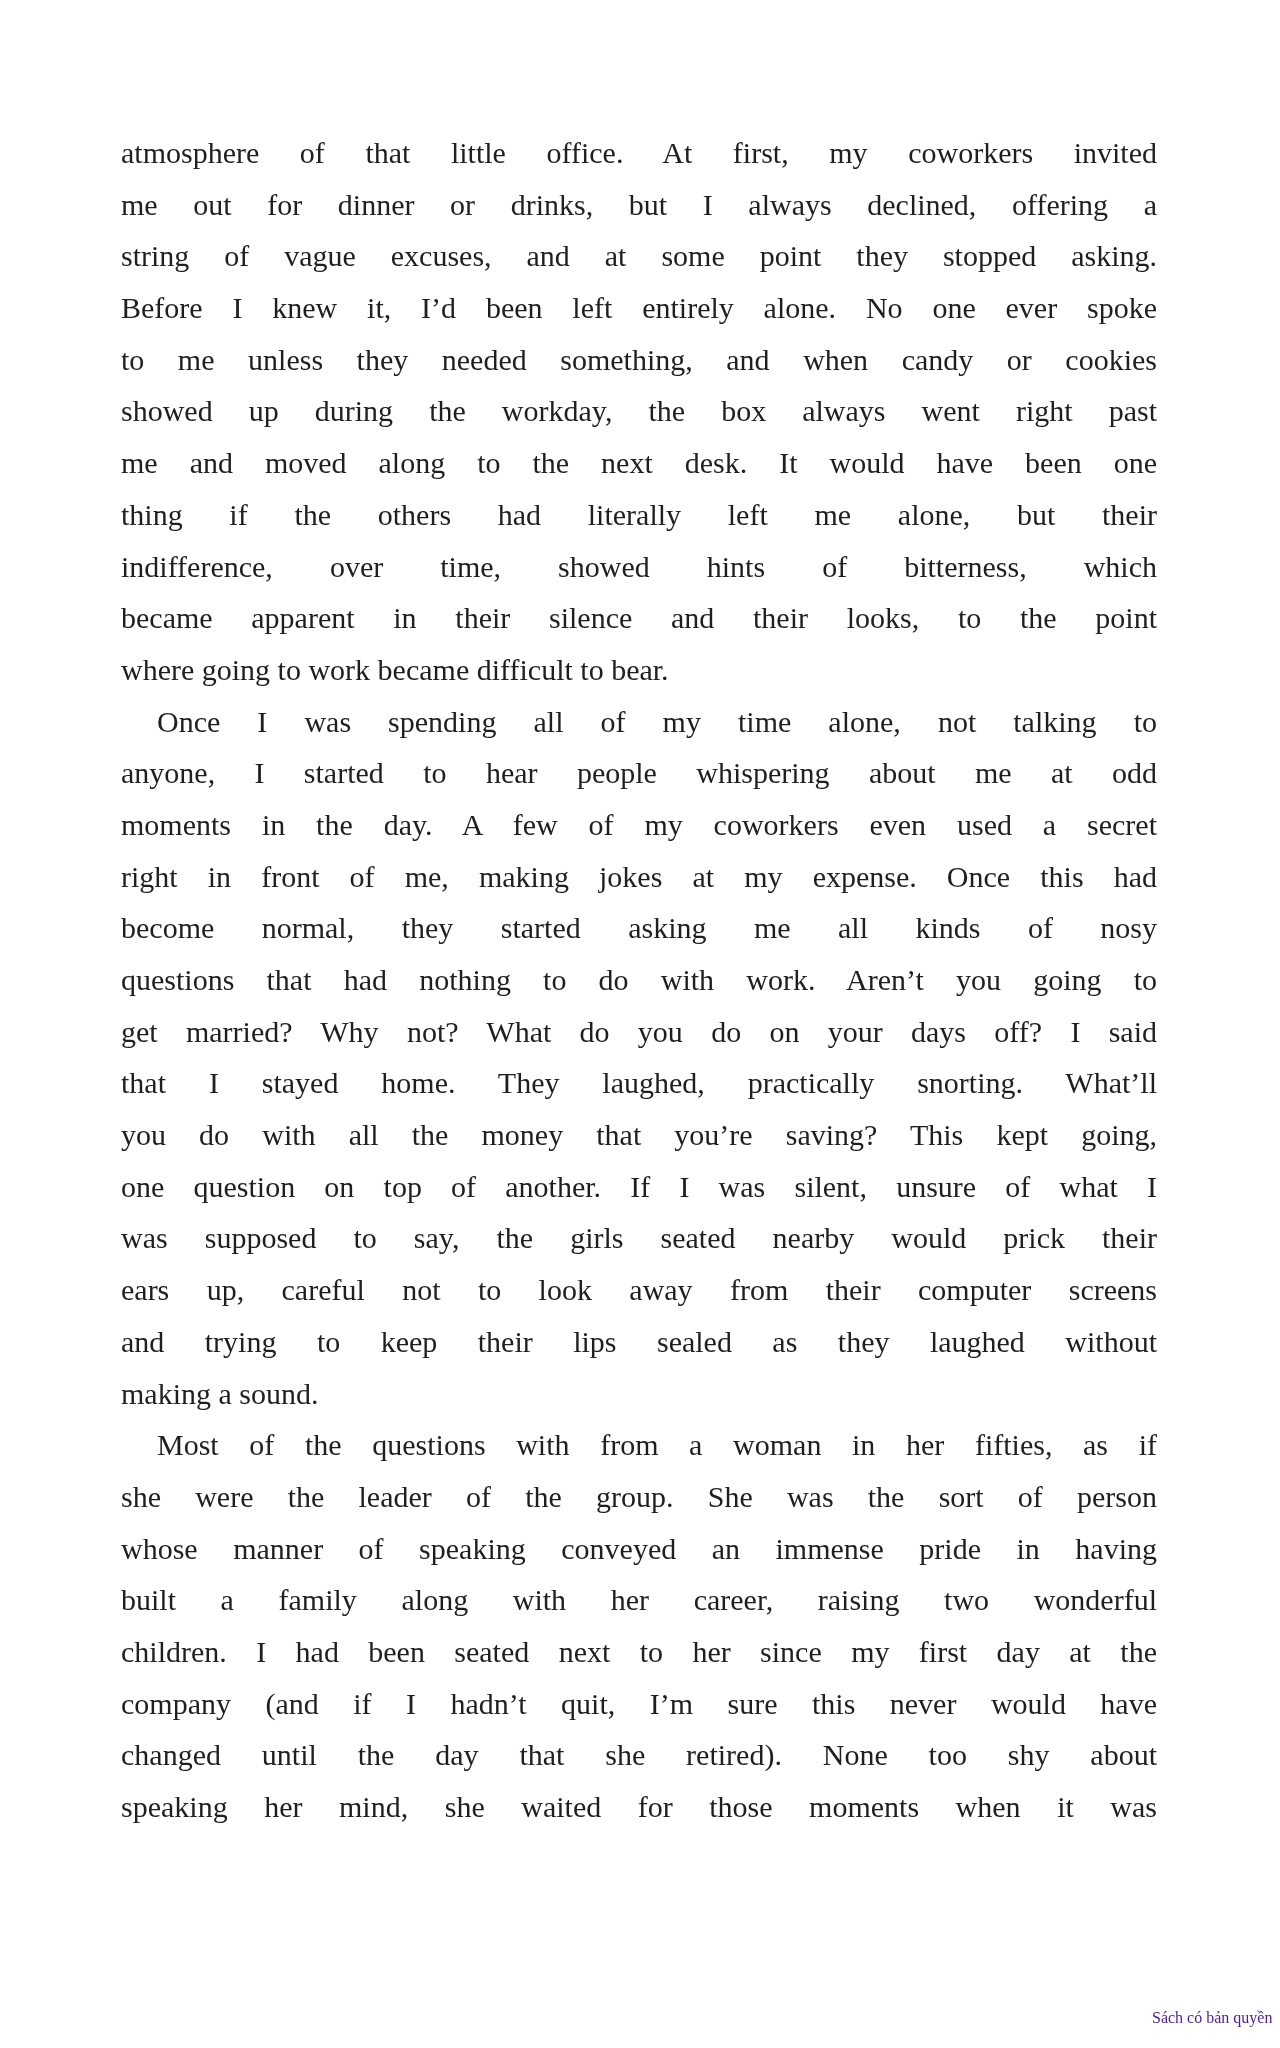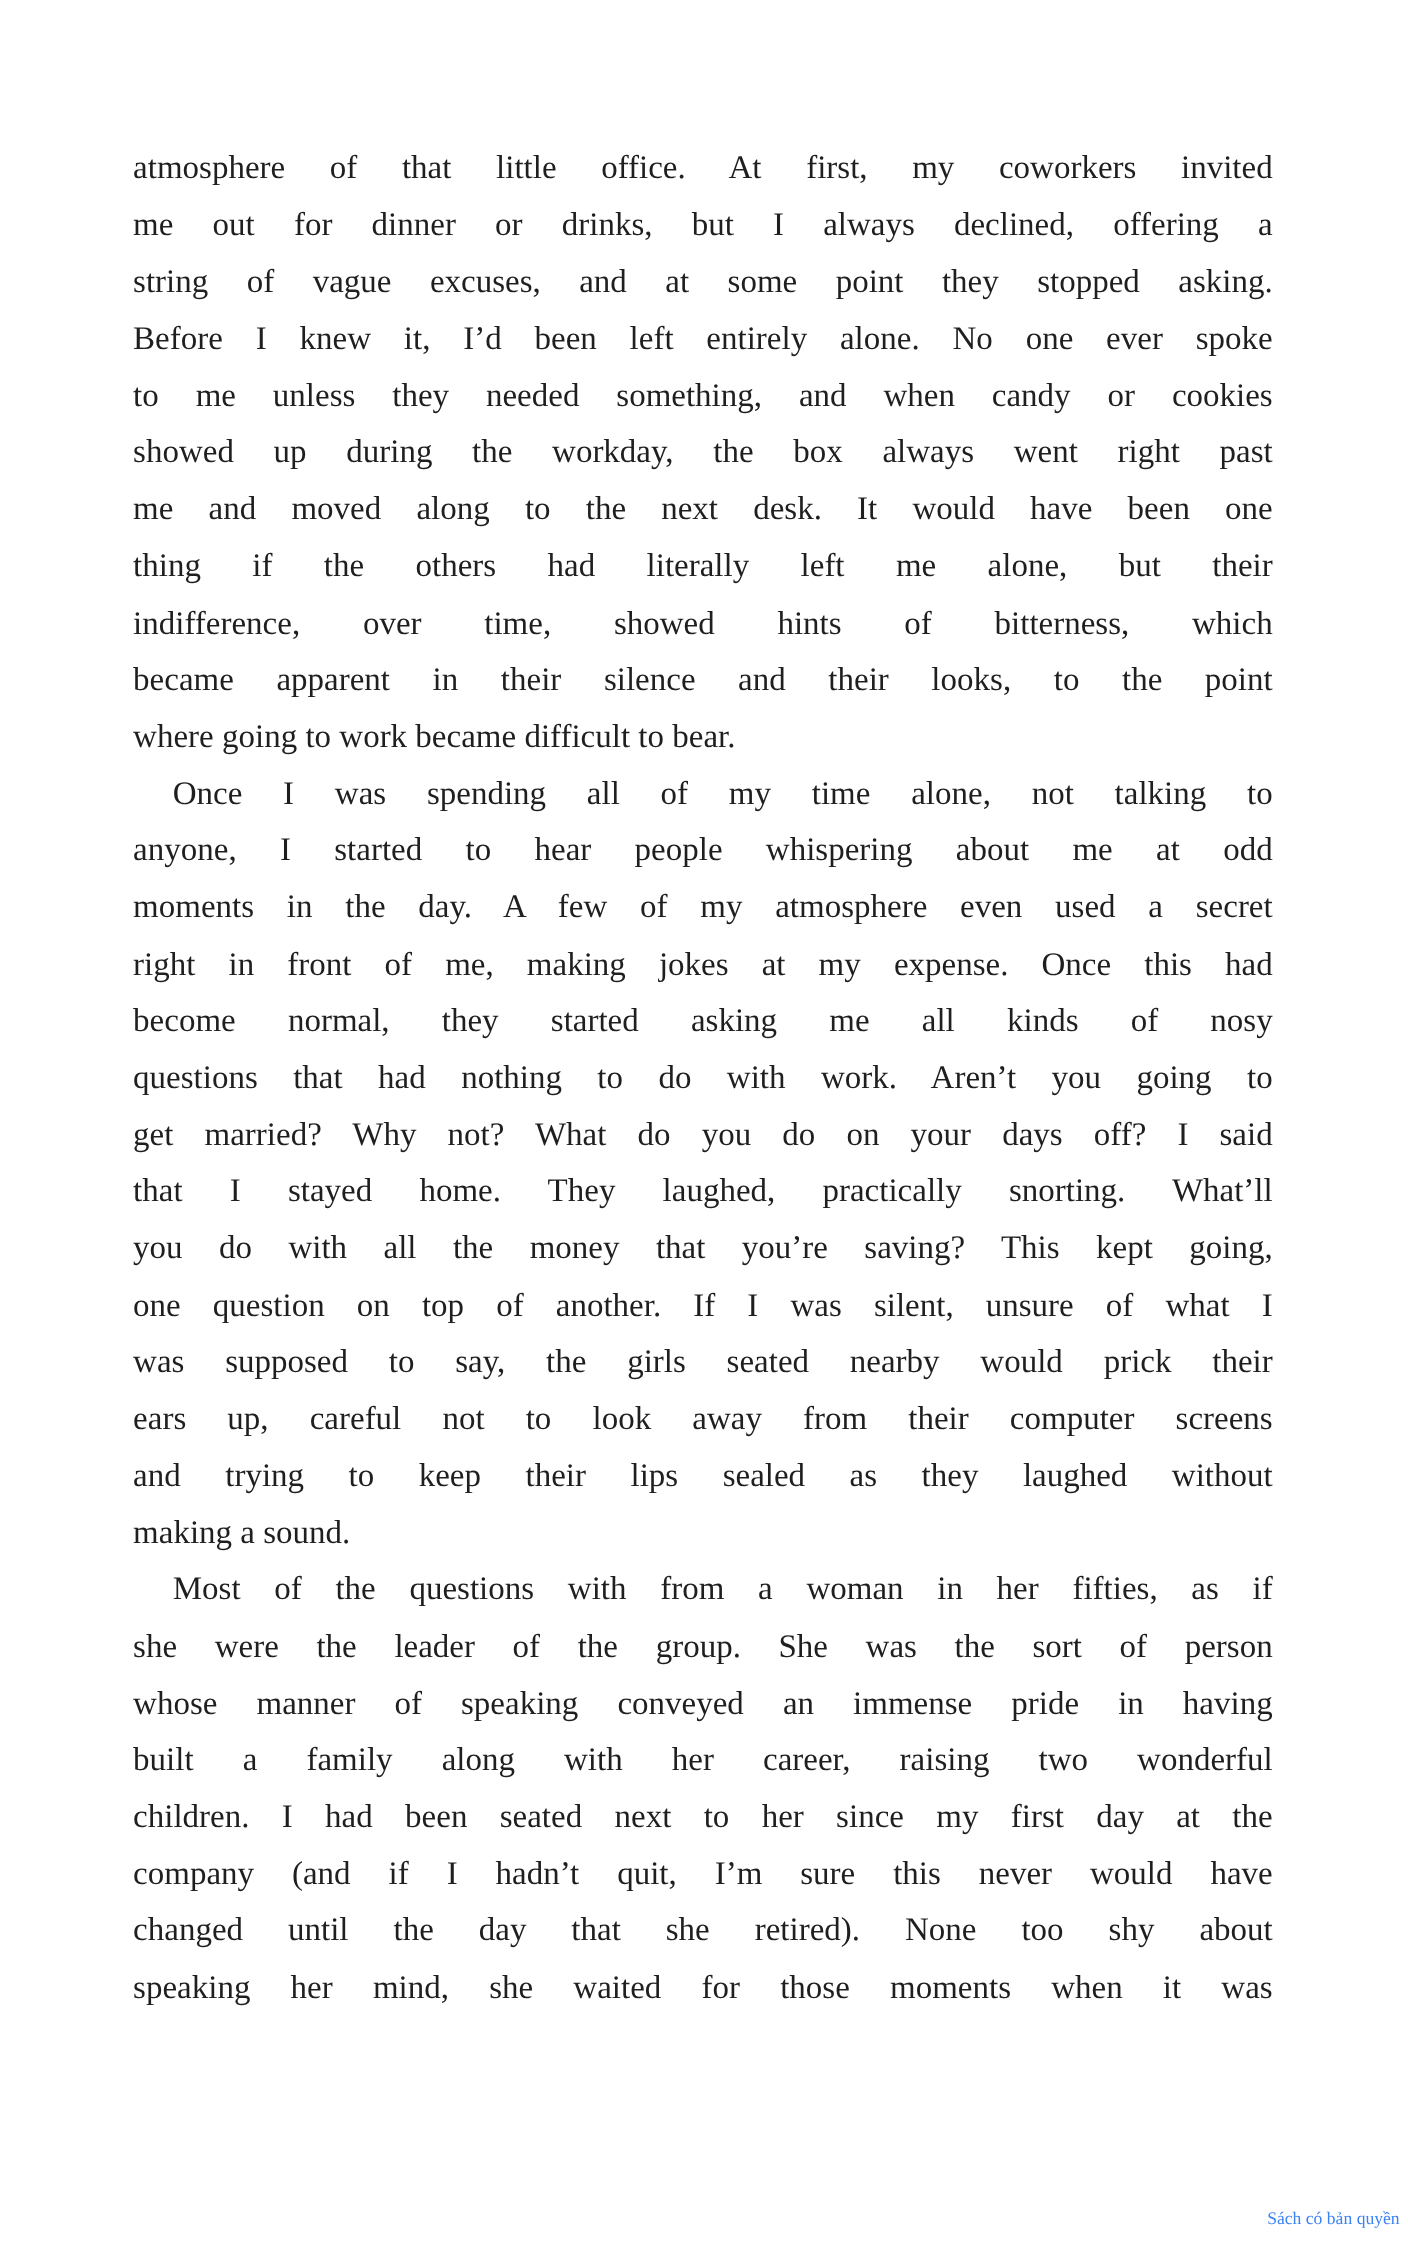--- a/index.html
+++ b/index.html
@@ -66,35 +66,35 @@
       <div class="line">Before I knew it, I’d been left entirely alone. No one ever spoke</div>
       <div class="line">to me unless they needed something, and when candy or cookies</div>
       <div class="line">showed up during the workday, the box always went right past</div>
       <div class="line">me and moved along to the next desk. It would have been one</div>
       <div class="line">thing if the others had literally left me alone, but their</div>
       <div class="line">indifference, over time, showed hints of bitterness, which</div>
       <div class="line">became apparent in their silence and their looks, to the point</div>
       <div class="line flush">where going to work became difficult to bear.</div>
       <div class="line indent">Once I was spending all of my time alone, not talking to</div>
       <div class="line">anyone, I started to hear people whispering about me at odd</div>
-      <div class="line">moments in the day. A few of my atmosphere even used a secret</div>
+      <div class="line">moments in the day. A few of my coworkers even used a secret</div>
       <div class="line">right in front of me, making jokes at my expense. Once this had</div>
       <div class="line">become normal, they started asking me all kinds of nosy</div>
       <div class="line">questions that had nothing to do with work. Aren’t you going to</div>
       <div class="line">get married? Why not? What do you do on your days off? I said</div>
       <div class="line">that I stayed home. They laughed, practically snorting. What’ll</div>
       <div class="line">you do with all the money that you’re saving? This kept going,</div>
       <div class="line">one question on top of another. If I was silent, unsure of what I</div>
       <div class="line">was supposed to say, the girls seated nearby would prick their</div>
       <div class="line">ears up, careful not to look away from their computer screens</div>
       <div class="line">and trying to keep their lips sealed as they laughed without</div>
       <div class="line flush">making a sound.</div>
       <div class="line indent">Most of the questions with from a woman in her fifties, as if</div>
       <div class="line">she were the leader of the group. She was the sort of person</div>
       <div class="line">whose manner of speaking conveyed an immense pride in having</div>
       <div class="line">built a family along with her career, raising two wonderful</div>
       <div class="line">children. I had been seated next to her since my first day at the</div>
       <div class="line">company (and if I hadn’t quit, I’m sure this never would have</div>
       <div class="line">changed until the day that she retired). None too shy about</div>
       <div class="line">speaking her mind, she waited for those moments when it was</div>
     </div>
-  <div class="watermark" style="color: #3b82f6;">Sách có bản quyền</div>
+  <div class="watermark" style="color: #4c1d95;">Sách có bản quyền</div>
 </div>
 
 </body></html>

